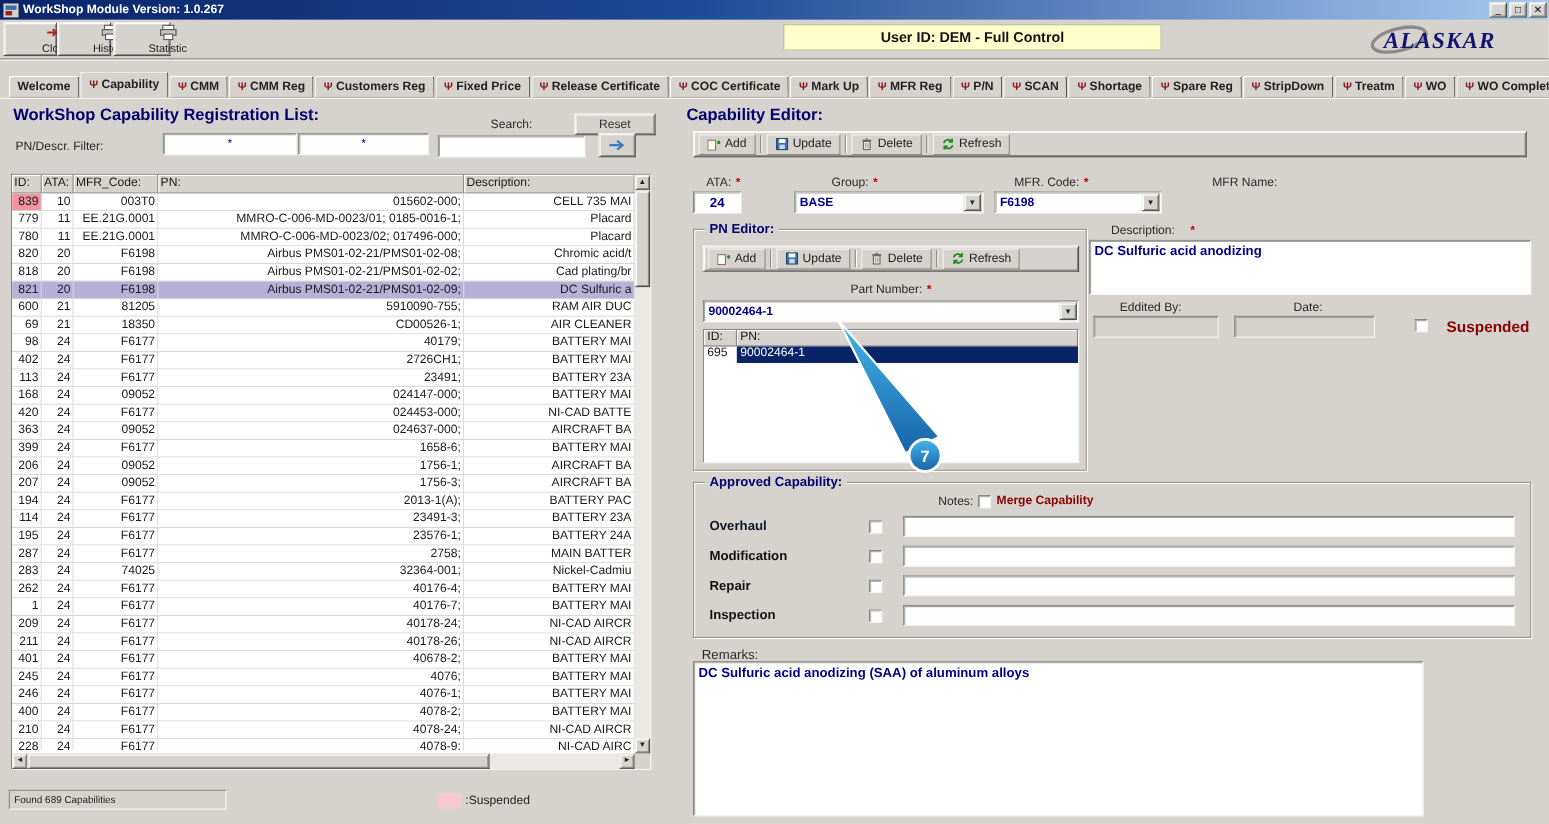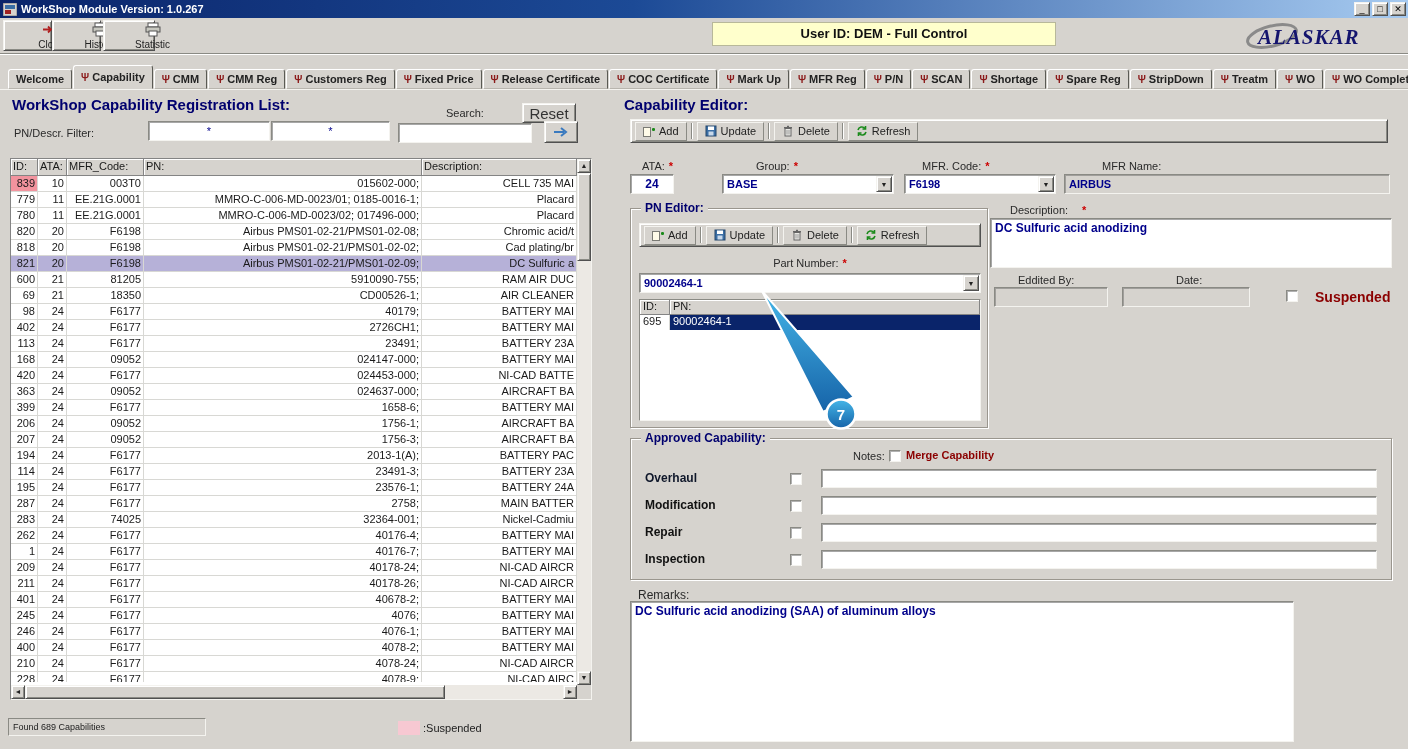--- a/index.html
+++ b/index.html
@@ -235,21 +235,21 @@
       </div>
       <div class="tab">
         <span class="tab-icon">Ψ</span>
         <span>WO Completion</span>
       </div>
     </div>
 
   <div class="sect-title" style="left:12px;top:96px;">WorkShop Capability Registration List:</div>
 
   <div class="lab" style="left:446px;top:107px;">Search:</div>
-  <button class="raised" style="position:absolute;left:522px;top:103px;width:54px;height:20px;font-size:15px;color:#333;font-family:'Liberation Sans',sans-serif;">Reset</button>
+  <button class="raised" style="position:absolute;left:522px;top:103px;width:74px;height:20px;font-size:11px;color:#333;font-family:'Liberation Sans',sans-serif;">Reset</button>
 
   <div class="lab" style="left:14px;top:127px;">PN/Descr. Filter:</div>
   <input class="tin sunk center" style="left: 148px; top: 121px; width: 122px; height: 20px;" value="*">
   <input class="tin sunk center" style="left: 271px; top: 121px; width: 119px; height: 20px;" value="*">
   <input class="tin sunk" style="left: 398px; top: 123px; width: 134px; height: 20px;" value="">
   <div class="raised" style="position:absolute;left:544px;top:121px;width:34px;height:22px;display:flex;align-items:center;justify-content:center;">
     <svg width="16" height="10" viewBox="0 0 16 10">
       <path d="M1 5h10M8 1l5 4-5 4" stroke="#3a7abf" stroke-width="2" fill="none"></path>
     </svg>
   </div>
@@ -560,23 +560,20 @@
   <div class="lab" style="left:1102px;top:160px;">MFR Name:</div>
 
   <input class="tin sunk center bold" style="left: 630px; top: 174px; width: 44px; height: 20px; font-size: 12px;" value="24">
   <div class="combo sunk" style="left:722px;top:174px;width:172px;">
     <span class="bold">BASE</span>
     <span class="dd raised">▼</span>
   </div>
   <div class="combo sunk" style="left:904px;top:174px;width:152px;">
     <span class="bold">F6198</span>
     <span class="dd raised">▼</span>
-  </div>
-  <div class="combo sunk-grey" style="left:1064px;top:174px;width:326px;">
-    <span class="bold">AIRBUS</span>
   </div>
 
   <div class="groupbox" style="left:630px;top:208px;width:358px;height:220px;">
     <span class="gb-title">PN Editor:</span>
     <div class="etoolbar raised" style="left:8px;top:14px;width:342px;position:absolute;">
         <button class="tbtn">
           <span class="ticon">
             <svg width="12" height="12" viewBox="0 0 12 12">
               <rect x="0.5" y="2.5" width="7" height="9" fill="#fffbe8" stroke="#7a7a74"></rect>
               <path d="M9 4.5h3M10.5 3v3" stroke="#1a8a1a" stroke-width="1.8"></path>

